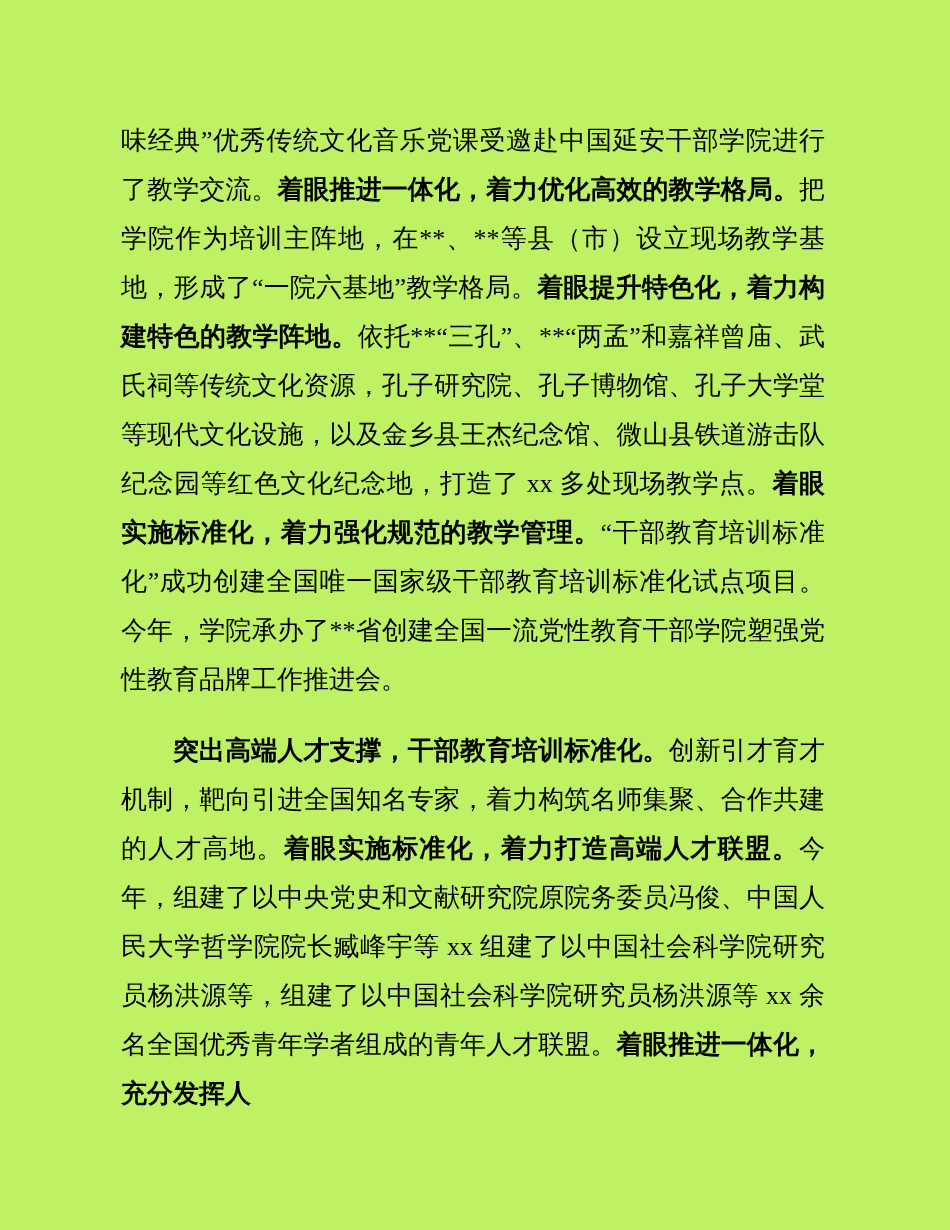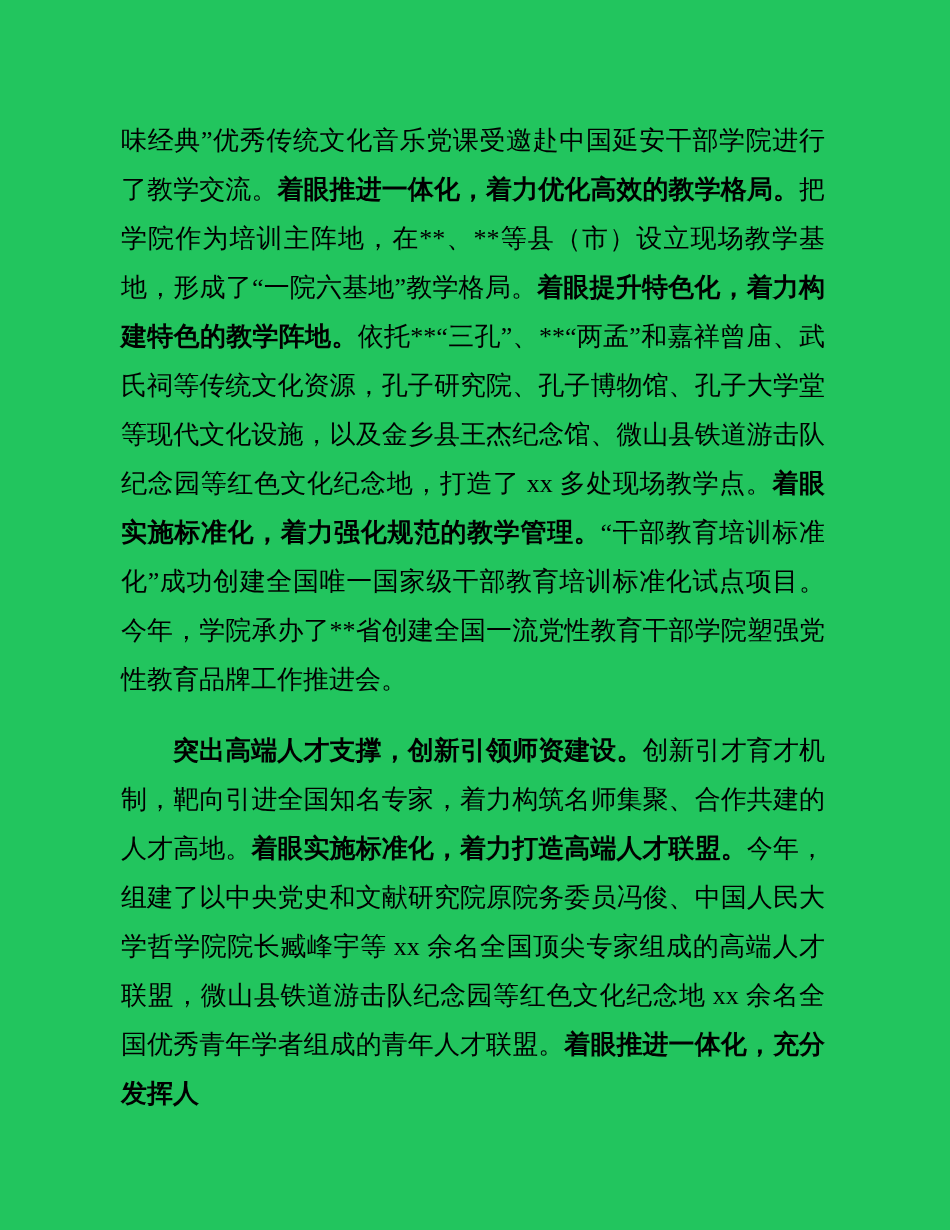--- a/index.html
+++ b/index.html
@@ -4,21 +4,21 @@
 <style>
   html, body {
     margin: 0;
     padding: 0;
     background: #ffffff;
   }
   .page {
     position: relative;
     width: 950px;
     height: 1230px;
-    background: #22c55e;
+    background: #bef264;
     overflow: hidden;
   }
   .content {
     position: absolute;
     left: 121px;
     top: 116px;
     width: 704px;
     font-family: "Liberation Serif", "DejaVu Serif", serif;
     font-size: 26px;
     line-height: 49px;
@@ -45,15 +45,15 @@
     font-family: "Liberation Sans", "DejaVu Sans", sans-serif;
     font-weight: 700;
   }
 </style>
 </head>
 <body>
 
 <div class="page">
   <div class="content">
       <p class="para"><span class="run">味经典”优秀传统文化音乐党课受邀赴中国延安干部学院进行了教学交流。</span><span class="run bold">着眼推进一体化，着力优化高效的教学格局。</span><span class="run">把学院作为培训主阵地，在**、**等县（市）设立现场教学基地，形成了“一院六基地”教学格局。</span><span class="run bold">着眼提升特色化，着力构建特色的教学阵地。</span><span class="run">依托**“三孔”、**“两孟”和嘉祥曾庙、武氏祠等传统文化资源，孔子研究院、孔子博物馆、孔子大学堂等现代文化设施，以及金乡县王杰纪念馆、微山县铁道游击队纪念园等红色文化纪念地，打造了 xx 多处现场教学点。</span><span class="run bold">着眼实施标准化，着力强化规范的教学管理。</span><span class="run">“干部教育培训标准化”成功创建全国唯一国家级干部教育培训标准化试点项目。今年，学院承办了**省创建全国一流党性教育干部学院塑强党性教育品牌工作推进会。</span></p>
-      <p class="para indent"><span class="run bold">突出高端人才支撑，创新引领师资建设。</span><span class="run">创新引才育才机制，靶向引进全国知名专家，着力构筑名师集聚、合作共建的人才高地。</span><span class="run bold">着眼实施标准化，着力打造高端人才联盟。</span><span class="run">今年，组建了以中央党史和文献研究院原院务委员冯俊、中国人民大学哲学院院长臧峰宇等 xx 余名全国顶尖专家组成的高端人才联盟，微山县铁道游击队纪念园等红色文化纪念地 xx 余名全国优秀青年学者组成的青年人才联盟。</span><span class="run bold">着眼推进一体化，充分发挥人</span></p>
+      <p class="para indent"><span class="run bold">突出高端人才支撑，干部教育培训标准化。</span><span class="run">创新引才育才机制，靶向引进全国知名专家，着力构筑名师集聚、合作共建的人才高地。</span><span class="run bold">着眼实施标准化，着力打造高端人才联盟。</span><span class="run">今年，组建了以中央党史和文献研究院原院务委员冯俊、中国人民大学哲学院院长臧峰宇等 xx 组建了以中国社会科学院研究员杨洪源等，组建了以中国社会科学院研究员杨洪源等 xx 余名全国优秀青年学者组成的青年人才联盟。</span><span class="run bold">着眼推进一体化，充分发挥人</span></p>
     </div>
 </div>
 
 </body></html>

